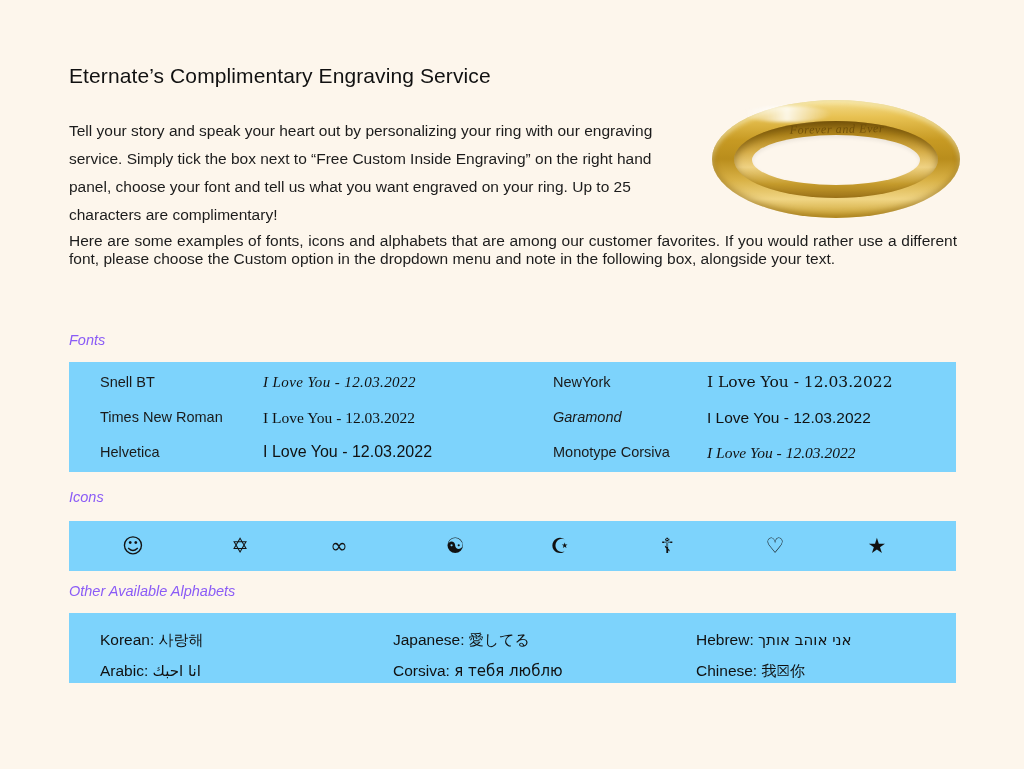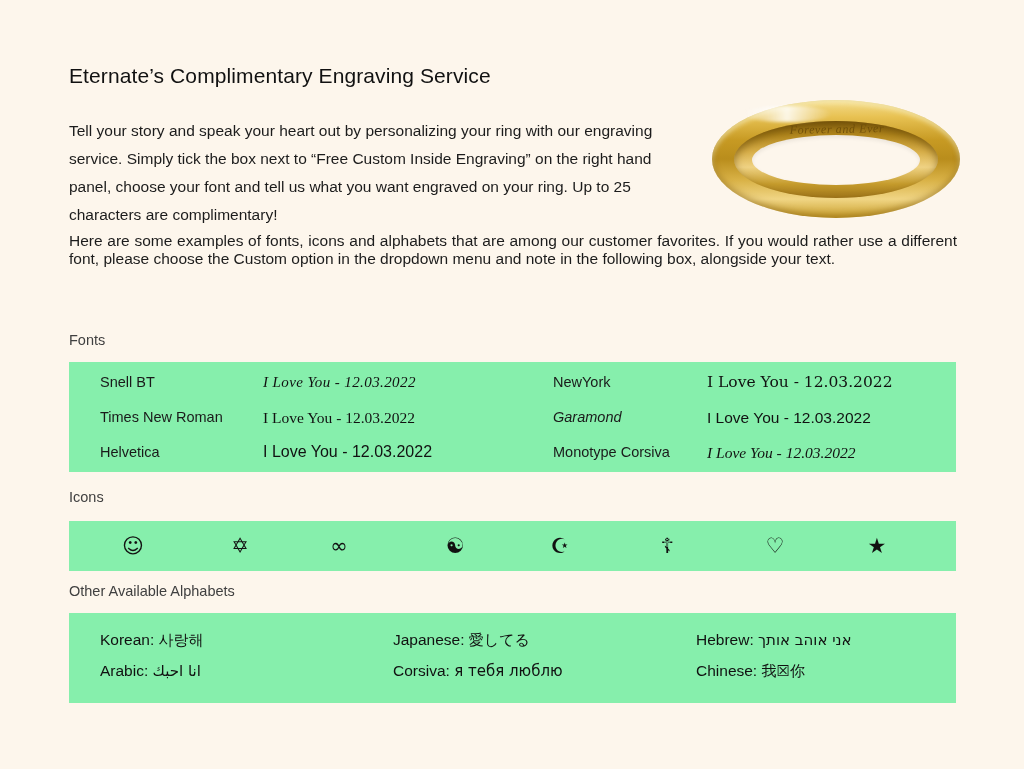--- a/index.html
+++ b/index.html
@@ -114,27 +114,28 @@
     height: 16px;
     border-radius: 50%;
     background: linear-gradient(90deg, rgba(255,255,255,0.0), rgba(255,255,255,0.85), rgba(255,255,255,0.0));
     filter: blur(1.5px);
   }
 
   .section-label {
     position: absolute;
     left: 69px;
     font-size: 14.5px;
-    color: #404040;
+    color: #8b5cf6;
+    font-style: italic;
   }
 
   .panel {
     position: absolute;
     left: 69px;
-    background: #86efac;
+    background: #7dd3fc;
     box-shadow: 0 0 0 0 transparent;
   }
 
   
   .fonts-panel {
     top: 362px;
     width: 887px;
     height: 110px;
   }
   .fonts-grid {
@@ -175,21 +176,21 @@
     text-align: center;
     font-size: 21px;
     color: #111;
     font-family: "DejaVu Sans", sans-serif;
   }
 
   
   .alpha-panel {
     top: 613px;
     width: 887px;
-    height: 90px;
+    height: 70px;
   }
   .alpha-cell {
     position: absolute;
     font-size: 15.5px;
     color: #111;
     white-space: nowrap;
   }
   .alpha-cell .lang { font-weight: 400; }
   .alpha-cell .txt { font-family: "DejaVu Sans", sans-serif; font-size: 15px; }
 

